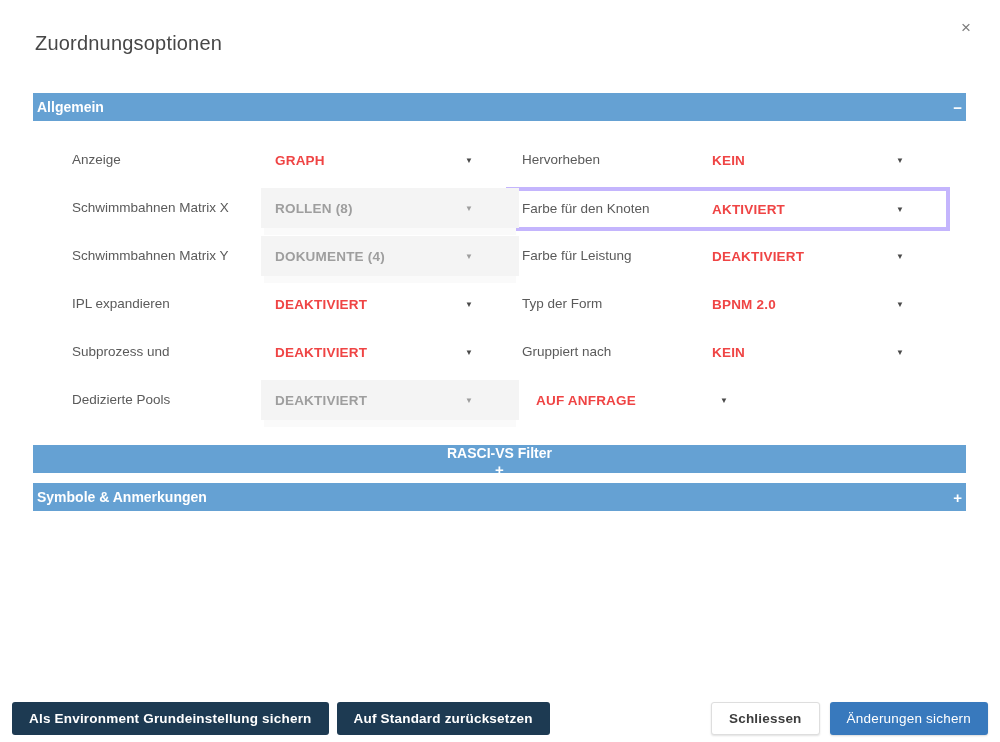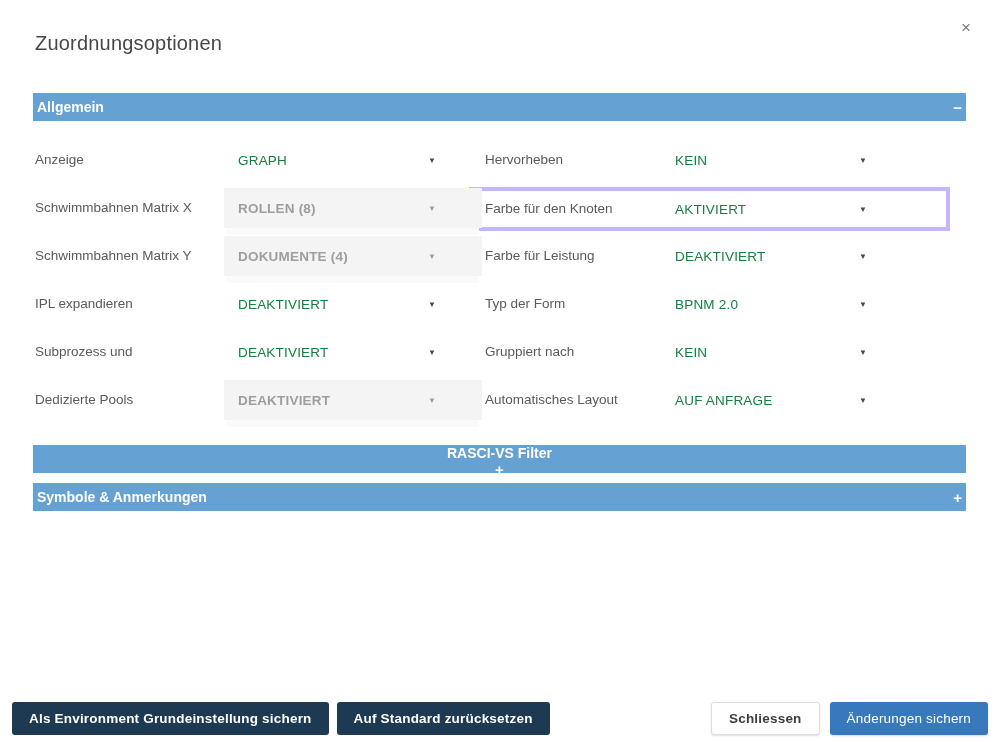--- a/index.html
+++ b/index.html
@@ -33,41 +33,41 @@
     font-size:14px;font-weight:bold;cursor:pointer;
   }
   .section-bar .toggle{font-weight:bold;font-size:15px;}
   .bar-allgemein{margin-top:38px;}
   .bar-rasci{margin-top:17px;flex-direction:column;}
   .bar-symbole{margin-top:10px;}
 
   
   .form{display:flex;padding:19px 33px 0 33px;}
   .col{display:flex;flex-direction:column;}
-  .col-left{width:452px;flex:none;}
+  .col-left{width:452px;flex:none;margin-left:37px;}
   .col-right{flex:1;min-width:0;}
   .row{
     display:flex;align-items:center;
     min-height:40px;margin-bottom:8px;box-sizing:border-box;
   }
   .row-label{
     font-size:13.5px;color:#5a5a5a;line-height:1.55;
     box-sizing:border-box;padding-right:10px;
   }
   .col-left .row-label{width:191px;flex:none;padding-left:2px;}
   .col-right .row-label{width:176px;flex:none;}
   .control{
     position:relative;height:40px;box-sizing:border-box;
     display:flex;align-items:center;
     padding:0 14px;cursor:pointer;background:transparent;
   }
   .col-left .control{width:258px;flex:none;}
   .col-right .control{width:276px;flex:none;}
   .control-value{
-    font-size:13.5px;font-weight:normal;color:#15803d;letter-spacing:.2px;
+    font-size:13.5px;font-weight:bold;color:#ef4444;letter-spacing:.2px;
     white-space:nowrap;overflow:hidden;
   }
   .caret{
     position:absolute;font-size:8px;color:#4a4a4a;top:50%;
     transform:translateY(-50%);
   }
   .col-left .caret{right:46px;}
   .col-right .caret{right:70px;}
   .control.disabled{
     background:#f4f4f4;cursor:default;
@@ -215,21 +215,20 @@
 
       <div class="row">
         <div class="row-label">Gruppiert nach</div>
         <div class="control">
           <span class="control-value">KEIN</span>
           <span class="caret">▼</span>
         </div>
       </div>
 
       <div class="row">
-        <div class="row-label">Automatisches Layout</div>
         <div class="control">
           <span class="control-value">AUF ANFRAGE</span>
           <span class="caret">▼</span>
         </div>
       </div>
 
     </div>
   </div>
 
   <div class="section-bar bar-rasci">

